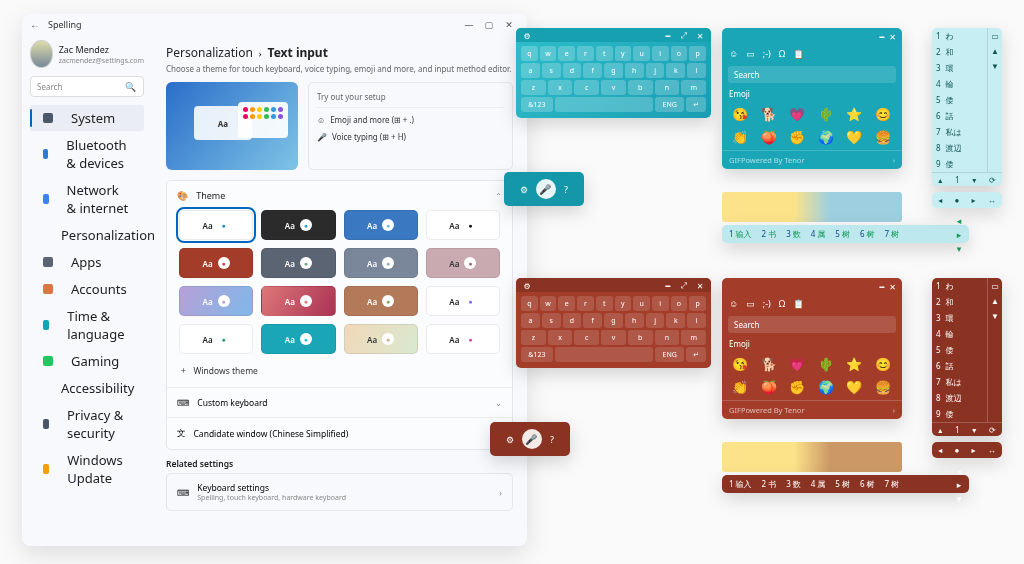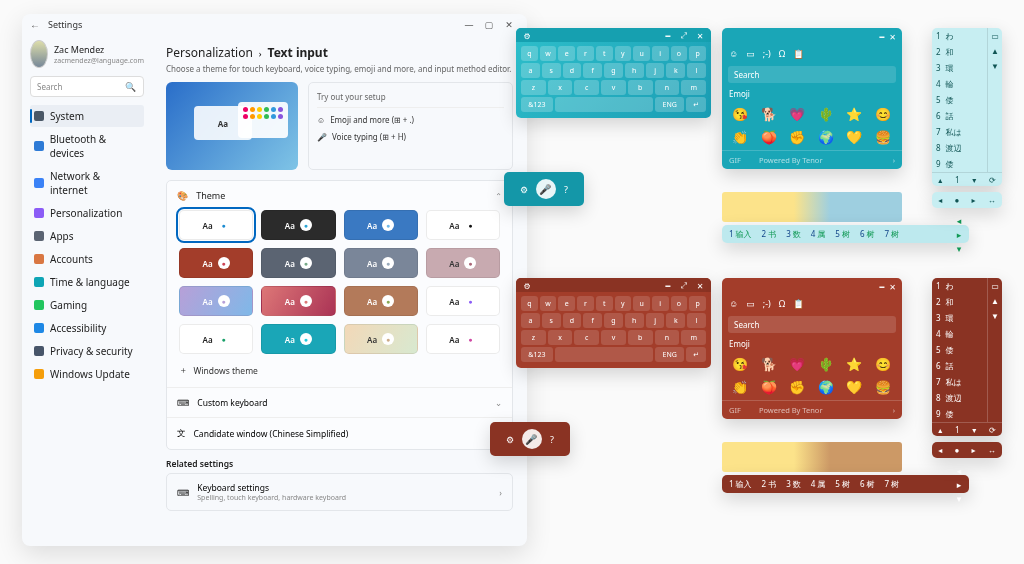--- a/index.html
+++ b/index.html
@@ -15,21 +15,21 @@
 .titlebar .wbtn{width:20px;height:16px;display:flex;align-items:center;justify-content:center;color:#555;font-size:9px}
 .sw-body{display:flex;flex:1;overflow:hidden}
 .sidebar{width:130px;padding:6px 8px;display:flex;flex-direction:column}
 .user{display:flex;align-items:center;gap:6px;margin-bottom:8px}
 .avatar{width:28px;height:28px;border-radius:50%;background:linear-gradient(#dda,#789);border:1px solid #ccc}
 .uname{font-size:9px;font-weight:400;color:#222}
 .umail{font-size:7px;color:#888}
 .search{display:flex;align-items:center;background:#fff;border:1px solid #ddd;border-radius:4px;padding:3px 6px;margin-bottom:8px}
 .search .sp{flex:1;font-size:8px;color:#888}
 .navlist{display:flex;flex-direction:column;gap:1px}
-.navitem{display:flex;align-items:center;gap:6px;padding:4px 4px;border-radius:3px;font-size:10px;color:#222}
+.navitem{display:flex;align-items:center;gap:18px;padding:4px 13px;border-radius:3px;font-size:13px;color:#222}
 .navitem.sel{background:#eaeef4;position:relative}
 .navitem.sel::before{content:"";position:absolute;left:0;top:4px;bottom:4px;width:2px;background:#0067c0;border-radius:2px}
 .nic{width:10px;height:10px;border-radius:2px}
 .main{flex:1;padding:6px 14px 10px;overflow:auto}
 .crumbs{display:flex;align-items:baseline;gap:6px;margin:4px 0 2px}
 .crumb-a{font-size:12px;color:#222}
 .crumb-b{font-size:12px;color:#222;font-weight:700}
 .subt{font-size:8px;color:#666;margin-bottom:8px}
 .hero{display:flex;gap:10px;margin-bottom:10px}
 .prev{width:132px;height:88px;border-radius:6px;background:linear-gradient(130deg,#2a6ec9,#7fc4e6);position:relative;overflow:hidden}
@@ -76,21 +76,21 @@
 .emoji{width:180px;overflow:hidden;color:#fff}
 .emoji.teal{background:#1aa6b7}
 .emoji.rust{background:#a33d2a}
 .eh{height:16px;display:flex;align-items:center;padding:0 6px;gap:5px;font-size:8px}
 .eh .sp{flex:1}
 .ehrow{display:flex;gap:8px;padding:3px 7px;font-size:9px}
 .ese{margin:3px 6px;padding:3px 6px;background:rgba(255,255,255,.14);border-radius:3px;font-size:8px}
 .elbl{padding:2px 7px;font-size:8px}
 .egrid{display:grid;grid-template-columns:repeat(6,1fr);gap:5px;padding:4px 7px}
 .em{font-size:13px;text-align:center}
-.gif{padding:4px 7px;font-size:7.5px;color:rgba(255,255,255,.64);border-top:1px solid rgba(255,255,255,.18);display:flex;gap:18px}
+.gif{padding:4px 7px;font-size:7.5px;color:rgba(255,255,255,.64);border-top:1px solid rgba(255,255,255,.18);display:flex;gap:0}
 .cand{height:18px;display:flex;align-items:center;gap:2px;padding:0 3px;font-size:8px}
 .cand.teal{background:#bde9ee;color:#195}
 .cand.teal .n{color:#148}
 .cand.rust{background:#8a3323;color:#fff}
 .citem{padding:0 4px;display:flex;gap:2px}
 .cbtn{width:14px;height:14px;display:flex;align-items:center;justify-content:center;font-size:9px}
 .jp{width:70px;display:flex;font-size:8px}
 .jp.teal{background:#c7eef2;color:#155}
 .jp.rust{background:#8a3323;color:#fff}
 .jpl{flex:1}
@@ -103,33 +103,33 @@
 .row2img.rust{top:442px;background:linear-gradient(90deg,#fce38a 40%,#c96 60%)}
 </style>
 </head>
 <body>
 
 <div class="stage">
 
 <div class="settings-win">
   <div class="titlebar">
     <span class="back">←</span>
-    <span class="ttl">Settings</span>
+    <span class="ttl">Spelling</span>
     <span class="spacer"></span>
     <span class="wbtn">—</span>
     <span class="wbtn">▢</span>
     <span class="wbtn">✕</span>
   </div>
   <div class="sw-body">
     <div class="sidebar">
       <div class="user">
         <div class="avatar"></div>
         <div>
           <div class="uname">Zac Mendez</div>
-          <div class="umail">zacmendez@language.com</div>
+          <div class="umail">zacmendez@settings.com</div>
         </div>
       </div>
       <div class="search">
         <span class="sp">Search</span>
         <span>🔍</span>
       </div>
       <div class="navlist" id="navlist">
             <div class="navitem sel">
               <span class="nic" style="background:#4a5766"></span>
               <span>System</span>

